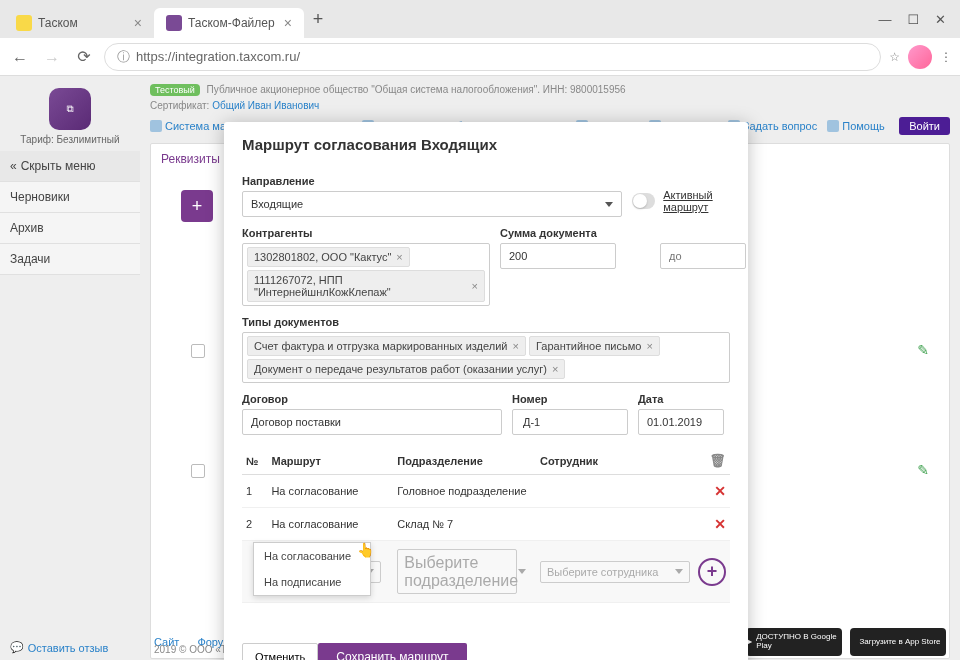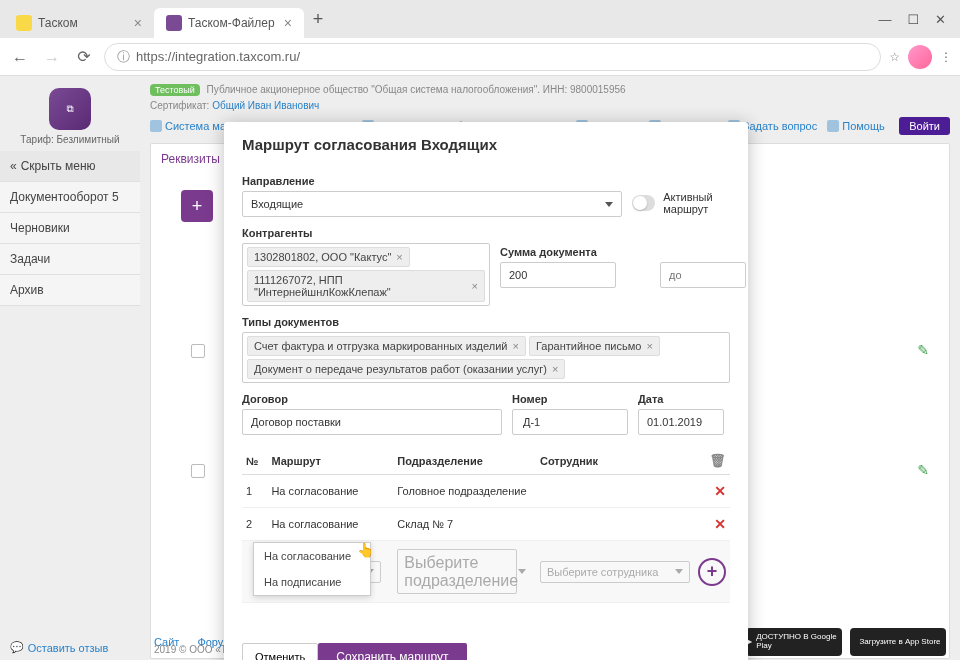--- a/index.html
+++ b/index.html
@@ -45,26 +45,26 @@
 
   .footer { position: absolute; bottom: 0; left: 140px; right: 0; padding: 4px 14px; font-size: 11px; color: #2a82c9; display: flex; align-items: center; gap: 18px; }
   .footer .copy { color: #888; font-size: 10px; }
   .store-badge { width: 96px; height: 28px; background: #222; border-radius: 4px; display: flex; align-items: center; justify-content: center; gap: 4px; color: #fff; font-size: 8px; line-height: 1.1; }
   .feedback { position: absolute; bottom: 6px; left: 10px; color: #2a82c9; font-size: 11px; display: flex; align-items: center; gap: 4px; }
 
   
   .modal { position: absolute; left: 224px; top: 122px; width: 524px; background: #fff; border-radius: 3px; box-shadow: 0 2px 18px rgba(0,0,0,0.25); padding: 14px 18px 16px; z-index: 100; }
   .modal h2 { font-size: 15px; font-weight: 700; margin-bottom: 12px; }
   .lbl { font-size: 11px; font-weight: 700; color: #333; margin-bottom: 4px; margin-top: 10px; }
-  .row { display: flex; gap: 10px; align-items: center; }
+  .row { display: flex; gap: 10px; align-items: flex-start; }
   .field { border: 1px solid #ccc; border-radius: 2px; padding: 5px 8px; font-size: 11px; color: #333; background: #fff; min-height: 26px; display: flex; align-items: center; }
   .field.select { justify-content: space-between; }
   .caret { border-left: 4px solid transparent; border-right: 4px solid transparent; border-top: 5px solid #555; }
   .dir-field { width: 380px; }
-  .toggle-wrap { display: flex; align-items: center; gap: 8px; margin-top: 2px; }
+  .toggle-wrap { display: flex; align-items: center; gap: 8px; margin-top: 2px; text-decoration: underline; }
   .toggle { width: 34px; height: 16px; background: #ddd; border-radius: 8px; position: relative; }
   .toggle::after { content: ''; position: absolute; width: 14px; height: 14px; background: #fff; border-radius: 50%; top: 1px; left: 1px; box-shadow: 0 1px 2px rgba(0,0,0,0.2); }
 
   .chips { border: 1px solid #ccc; border-radius: 2px; padding: 3px 4px; min-height: 28px; display: flex; flex-wrap: wrap; gap: 3px; align-items: flex-start; }
   .chip { background: #eee; border: 1px solid #ddd; border-radius: 2px; padding: 3px 6px; font-size: 11px; color: #444; display: inline-flex; align-items: center; gap: 5px; }
   .chip .x { color: #888; font-size: 11px; cursor: pointer; }
 
   .contragents { width: 248px; }
   .sum-field { width: 116px; }
   .doctypes-box { width: 100%; }
@@ -131,24 +131,23 @@
 <div class="app">
   <div class="sidebar">
     <div class="logo-block">
       <div class="logo">⧉</div>
       <div class="tariff">Тариф: Безлимитный</div>
     </div>
     <div class="side-item hide">
       <span>«</span>
       <span>Скрыть меню</span>
     </div>
-    <div class="side-item">Документооборот  5</div>
     <div class="side-item">Черновики</div>
+    <div class="side-item">Архив</div>
     <div class="side-item">Задачи</div>
-    <div class="side-item">Архив</div>
   </div>
 
   <div class="main">
     <div class="top-info">
       <span class="badge-green">Тестовый</span>
       <span>Публичное акционерное общество "Общая система налогообложения". ИНН: 9800015956</span>
     </div>
     <div class="top-info">
       <span>Сертификат:</span>
       <span style="color:#2a82c9">Общий Иван Иванович</span>

